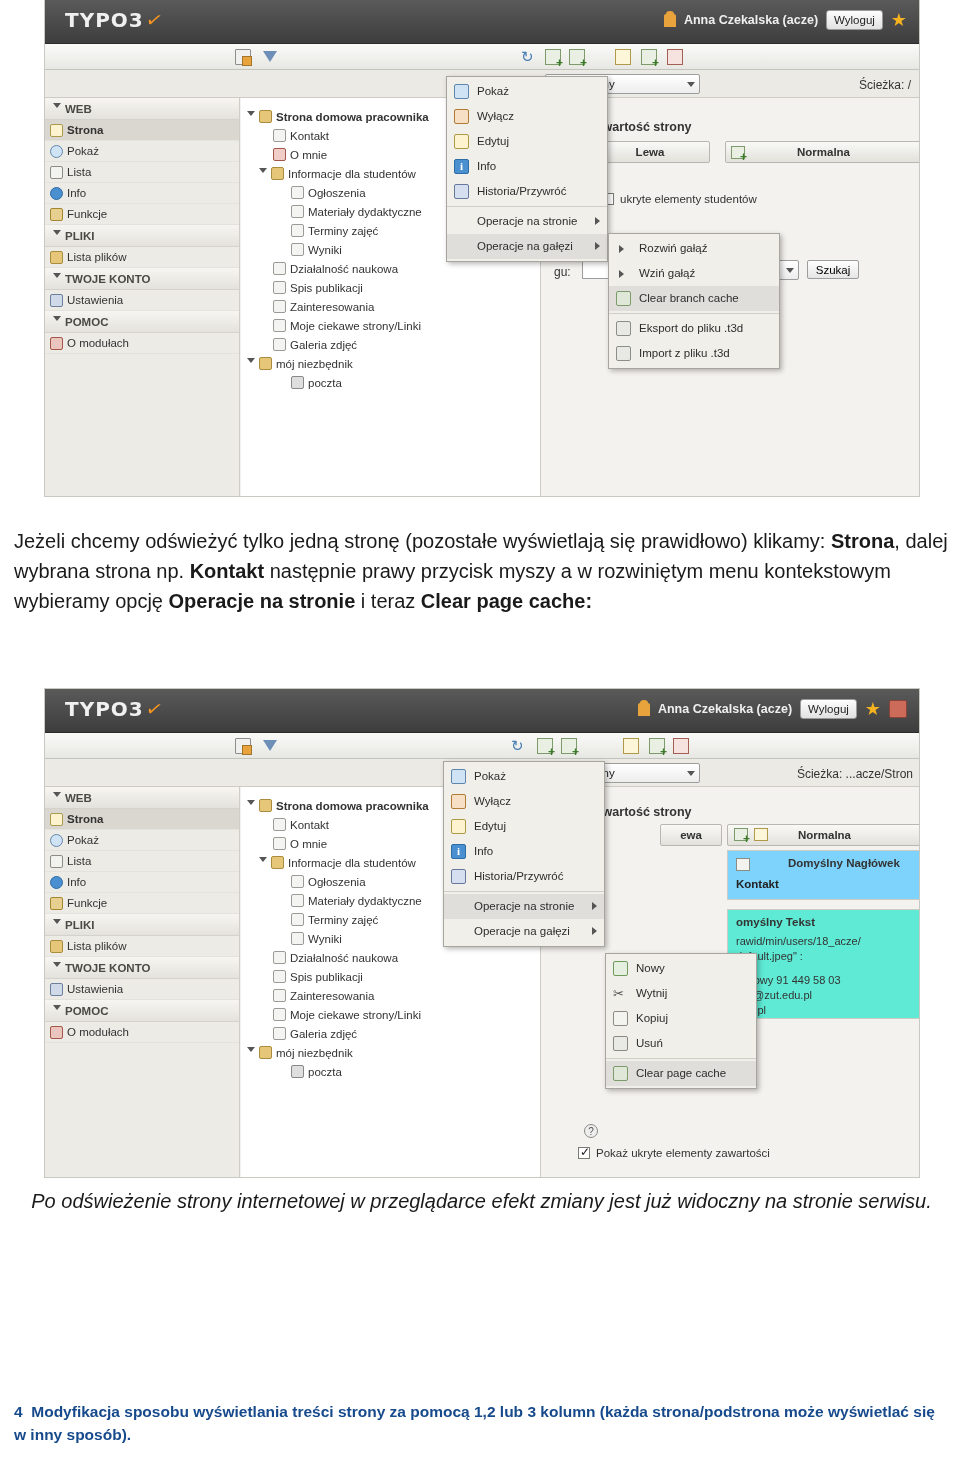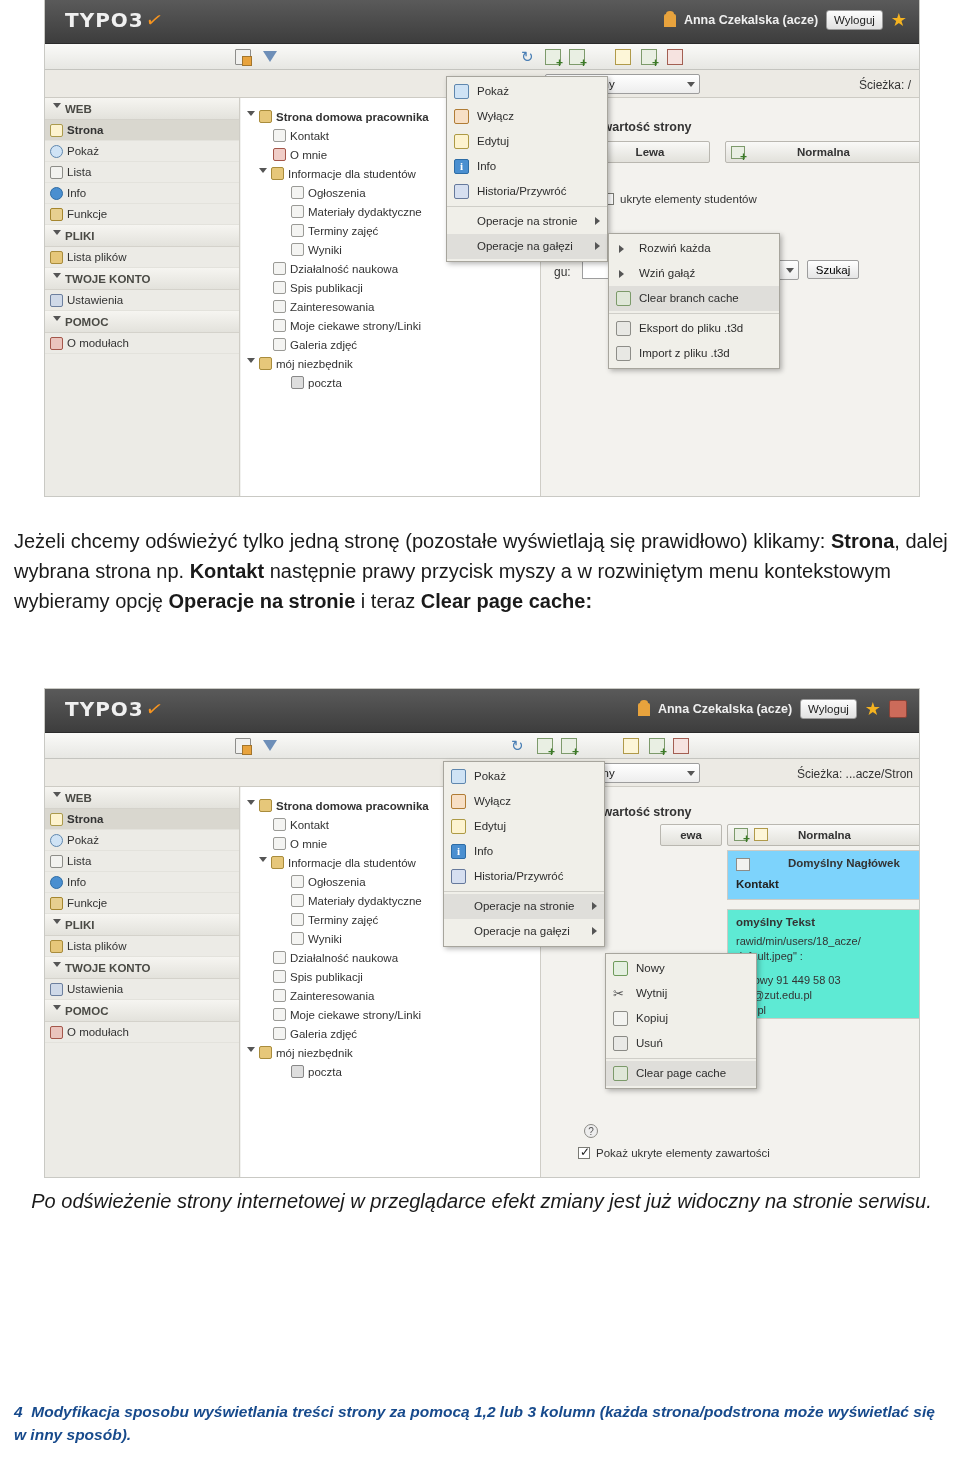--- a/index.html
+++ b/index.html
@@ -159,21 +159,21 @@
   .mic-exp { background: #e8e8e4; border: 1px solid #8d8d88; }
 
   
   .para {
     position: absolute; font-size: 20px; line-height: 1.5; color: #1a1a1a;
     font-family: "Liberation Sans", sans-serif;
   }
   .para b { font-weight: bold; }
   #para1 { left: 14px; top: 526px; width: 935px; }
   #para2 { left: 14px; top: 1186px; width: 935px; text-align: center; font-style: italic; }
-  #para3 { left: 14px; top: 1400px; width: 935px; color: #174a8c; font-weight: bold; font-size: 15.5px; font-style: italic; }
+  #para3 { left: 14px; top: 1400px; width: 935px; color: #174a8c; font-weight: bold; font-size: 15.5px; }
 </style>
 </head>
 <body>
 
 <div class="shot" id="shot1">
 
   <div class="topbar">
     <div class="logo"><span>TYPO3</span><span class="tick">✓</span></div>
     <div class="user-area">
       <span class="user-ico"></span>
@@ -264,21 +264,21 @@
     <div class="mi"><span class="mic mic-off"></span><span>Wyłącz</span></div>
     <div class="mi"><span class="mic mic-pen"></span><span>Edytuj</span></div>
     <div class="mi"><span class="mic mic-info">i</span><span>Info</span></div>
     <div class="mi"><span class="mic mic-hist"></span><span>Historia/Przywróć</span></div>
     <div class="msep"></div>
     <div class="mi"><span>Operacje na stronie</span><span class="sub"></span></div>
     <div class="mi sel"><span>Operacje na gałęzi</span><span class="sub"></span></div>
   </div>
 
   <div class="menu" style="left:563px;top:233px;width:172px">
-    <div class="mi"><span class="sub" style="left:10px;right:auto;top:9px"></span><span>Rozwiń każda</span></div>
+    <div class="mi"><span class="sub" style="left:10px;right:auto;top:9px"></span><span>Rozwiń gałąź</span></div>
     <div class="mi"><span class="sub" style="left:10px;right:auto;top:9px"></span><span>Wziń gałąź</span></div>
     <div class="mi sel"><span class="mic mic-cache"></span><span>Clear branch cache</span></div>
     <div class="msep"></div>
     <div class="mi"><span class="mic mic-exp"></span><span>Eksport do pliku .t3d</span></div>
     <div class="mi"><span class="mic mic-exp"></span><span>Import z pliku .t3d</span></div>
   </div>
 </div>
 
 <div class="para" id="para1">
   <span>Jeżeli chcemy odświeżyć tylko jedną stronę (pozostałe wyświetlają się prawidłowo) klikamy: </span><b>Strona</b><span>, dalej wybrana strona np. </span><b>Kontakt</b><span> następnie prawy przycisk myszy a w rozwiniętym menu kontekstowym wybieramy opcję </span><b>Operacje na stronie</b><span> i teraz </span><b>Clear page cache:</b>

